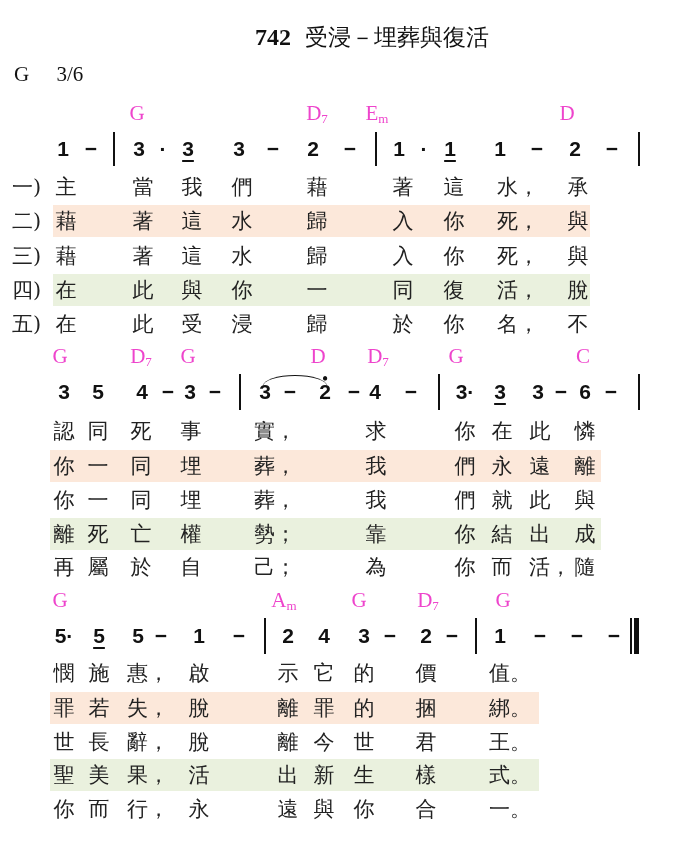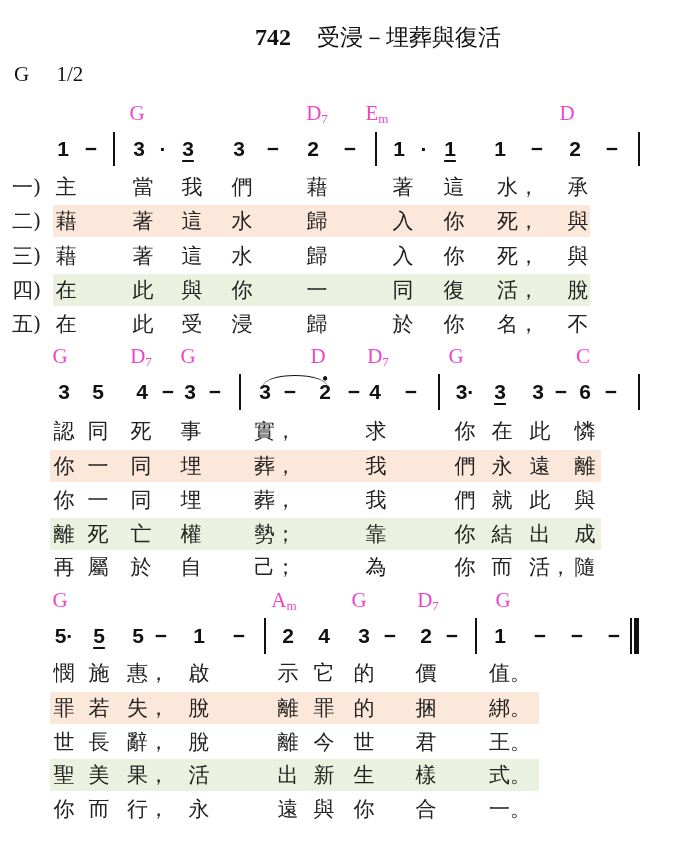--- a/index.html
+++ b/index.html
@@ -1,20 +1,20 @@
 <!DOCTYPE html>
 <html><head>
 <meta charset="utf-8">
 <style>
   html, body { margin:0; padding:0; background:#ffffff; }
   body { width:674px; height:849px; position:relative; overflow:hidden;
          font-family:"DejaVu Serif", serif; color:#111; }
   .abs { position:absolute; white-space:nowrap; }
   .title { left:255px; top:22px; font-size:24px; font-weight:bold; font-family:"Liberation Serif", serif; }
-  .title .num { margin-right:20px; }
+  .title .num { margin-right:8px; }
   .title .name { font-weight:normal; font-family:"DejaVu Sans", sans-serif; font-size:23px; }
   .key { left:14px; top:62px; font-size:21px; font-family:"Liberation Serif", serif; }
   .key span { margin-right:22px; }
   .chord { color:#ee44cc; font-size:21px; font-family:"Liberation Serif", serif; transform:translateX(-50%); }
   .chord sub { font-size:13px; vertical-align:-3px; }
   .note { font-family:"Liberation Sans", sans-serif; font-weight:bold; font-size:21px; transform:translateX(-50%); }
   .note.ul { text-decoration:underline; text-underline-offset:4px; text-decoration-thickness:2px; }
   .dash { font-family:"Liberation Sans", sans-serif; font-weight:bold; font-size:21px; transform:translateX(-50%); }
   .bar { width:2px; background:#111; }
   .dbar { width:5px; background:#111; }
@@ -28,21 +28,21 @@
 </head>
 <body>
 
 <div id="root">
   <div class="abs title">
     <span class="num">742</span>
     <span class="name">受浸－埋葬與復活</span>
   </div>
   <div class="abs key">
     <span>G</span>
-    <span>1/2</span>
+    <span>3/6</span>
   </div>
 <div class="abs band-peach" style="left: 53px; width: 537px; top: 205px; height: 32px;"></div>
     <div class="abs band-green" style="left: 53px; width: 537px; top: 274px; height: 32px;"></div>
     <div class="abs chord" style="left: 137px; top: 101px;"><span>G</span></div>
     <div class="abs chord" style="left: 317px; top: 101px;"><span>D</span><sub>7</sub></div>
     <div class="abs chord" style="left: 377px; top: 101px;"><span>E</span><sub>m</sub></div>
     <div class="abs chord" style="left: 567px; top: 101px;"><span>D</span></div>
     <div class="abs note" style="left: 63px; top: 137px;">1</div>
     <div class="abs dash" style="left: 91px; top: 137px;">−</div>
     <div class="abs note" style="left: 139px; top: 137px;">3</div>

